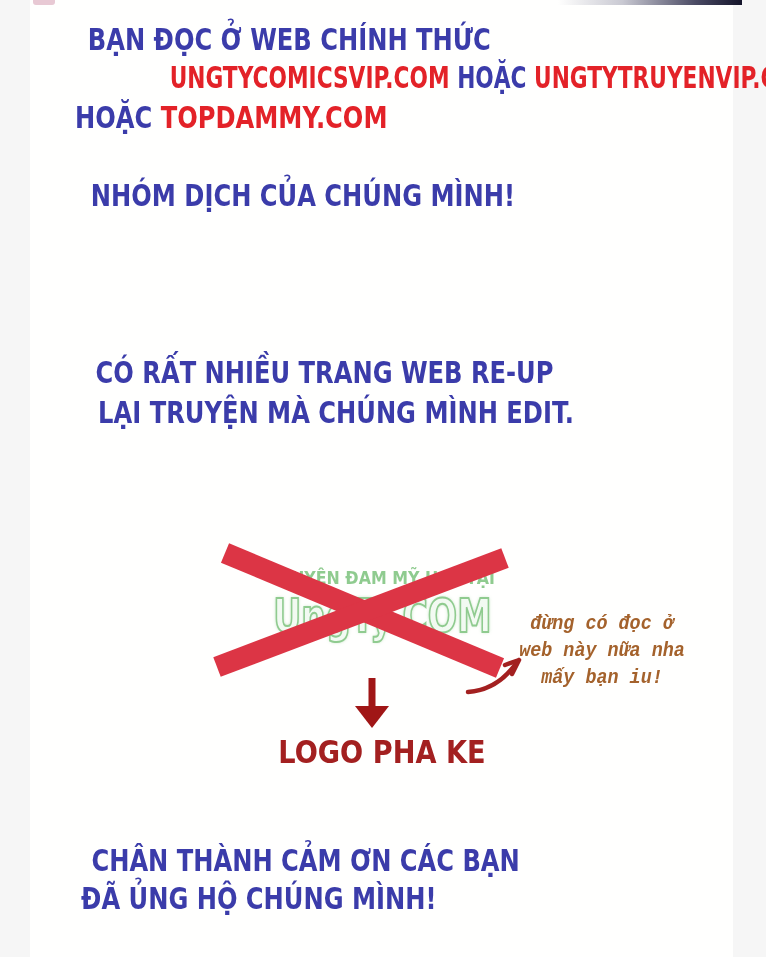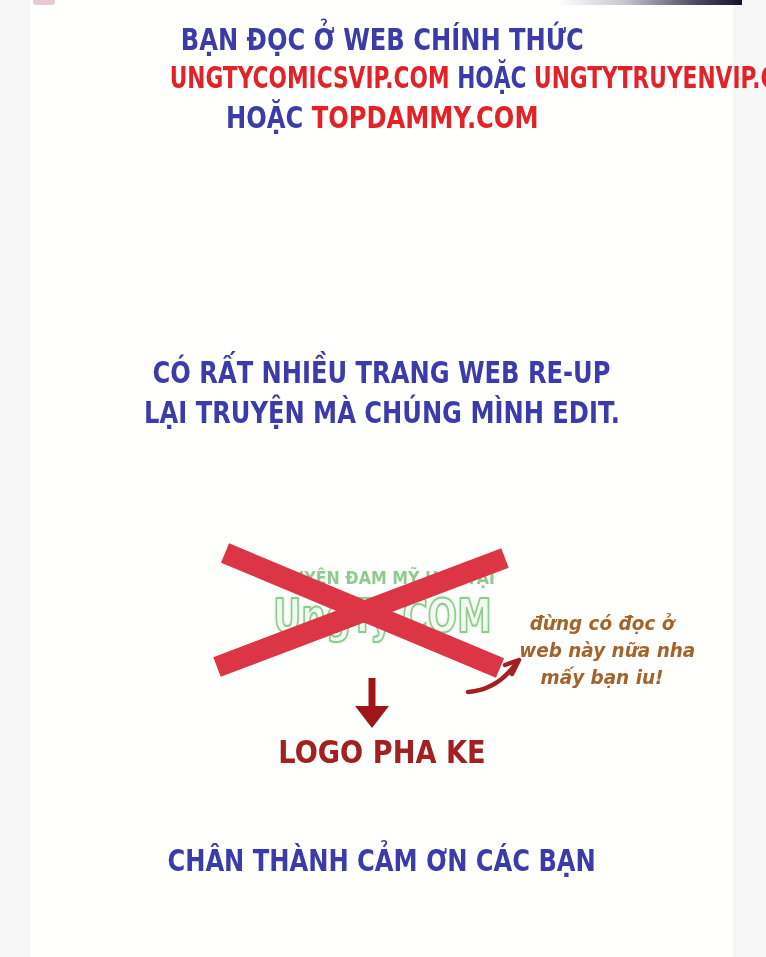--- a/index.html
+++ b/index.html
@@ -5,21 +5,21 @@
   html,body{margin:0;padding:0;background:#f6f6f6;}
   #page{position:relative;width:766px;height:957px;background:#f6f6f6;overflow:hidden;
         font-family:"DejaVu Sans",sans-serif;font-weight:bold;}
   #content{position:absolute;left:30px;top:0;width:703px;height:957px;background:#fffffe;}
   
   .pink-smudge{position:absolute;left:33px;top:0;width:22px;height:5px;
         background:#e8c9d4;border-radius:0 0 3px 3px;}
   .panel-edge{position:absolute;left:558px;top:0;width:184px;height:5px;
         background:linear-gradient(to right, rgba(240,240,240,0), #c9c9d2 35%, #4a4a63 75%, #14142a);}
   
-  .line{position:absolute;left:31px;width:702px;text-align:center;white-space:nowrap;
+  .line{position:absolute;left:31px;width:702px;white-space:nowrap;
         font-size:31px;line-height:40px;letter-spacing:0px;}
   .line .tx{display:inline-block;transform:scaleX(0.78);transform-origin:center;}
   .line.wide .tx{transform:scaleX(0.70);}
   .blue{color:var(--blue,#3b3caa);}
   .red{color:var(--red,#e32228);}
   
   .struck{color:var(--olive_strike,#6f5f36);position:relative;display:inline-block;}
   .struck::after{content:"";position:absolute;left:-10px;right:-18px;top:14px;height:7px;
         background:var(--strike_line,#d63a3a);transform:rotate(-2deg);border-radius:3px;}
   
@@ -32,34 +32,35 @@
         text-shadow:0 0 4px rgba(140,200,140,.8);}
   .logo-site .tx{display:inline-block;transform:scaleX(0.75);}
   .x-svg{position:absolute;left:195px;top:540px;}
   .down-arrow-svg{position:absolute;left:347px;top:678px;}
   .caption{position:absolute;left:31px;top:731px;width:702px;text-align:center;white-space:nowrap;
         font-size:32px;line-height:42px;color:var(--dark_red,#a32020);}
   .caption .tx{display:inline-block;transform:scaleX(0.85);}
   
   .side-note{position:absolute;left:512px;top:610px;width:180px;text-align:center;
         font-size:20px;line-height:27px;font-style:italic;color:var(--brown,#a4622c);
-        white-space:nowrap;}
+        white-space:nowrap;font-family:Liberation Mono, monospace;}
   .side-note div{transform:scaleX(0.92);transform-origin:center;}
 </style>
 </head>
 <body>
 
 <div id="page">
   <div id="content"></div>
   <div class="pink-smudge"></div>
   <div class="panel-edge"></div>
 
   <div class="line blue" style="top:19px"><span class="tx">BẠN ĐỌC Ở WEB CHÍNH THỨC</span></div>
   <div class="line wide" style="top:57px"><span class="tx"><span class="red">UNGTYCOMICSVIP.COM</span><span class="blue"> HOẶC </span><span class="red">UNGTYTRUYENVIP.COM</span></span></div>
   <div class="line" style="top:97px"><span class="tx"><span class="blue">HOẶC </span><span class="red">TOPDAMMY.COM</span></span></div>
+  <div class="line blue" style="top:175px"><span class="tx">NHÓM DỊCH CỦA CHÚNG MÌNH!</span></div>
 
 
   <div class="line blue" style="top:352px"><span class="tx">CÓ RẤT NHIỀU TRANG WEB RE-UP</span></div>
   <div class="line blue" style="top:392px"><span class="tx">LẠI TRUYỆN MÀ CHÚNG MÌNH EDIT.</span></div>
 
   <div class="logo-tagline"><span class="tx">TRUYỆN ĐAM MỸ HAY TẠI</span></div>
   <div class="logo-site"><span class="tx">UngTy.COM</span></div>
 
   <svg class="x-svg" width="345" height="165" viewBox="0 0 345 165">
     <line x1="30" y1="13" x2="305" y2="128" stroke="#dc3545" stroke-width="21"></line>
@@ -77,13 +78,14 @@
 
   <div class="caption"><span class="tx">LOGO PHA KE</span></div>
 
   <div class="side-note">
     <div>đừng có đọc ở</div>
     <div>web này nữa nha</div>
     <div>mấy bạn iu!</div>
   </div>
 
   <div class="line blue" style="top:840px"><span class="tx">CHÂN THÀNH CẢM ƠN CÁC BẠN</span></div>
+  <div class="line blue" style="top:878px"><span class="tx">ĐÃ ỦNG HỘ CHÚNG MÌNH!</span></div>
 </div>
 
 </body></html>

